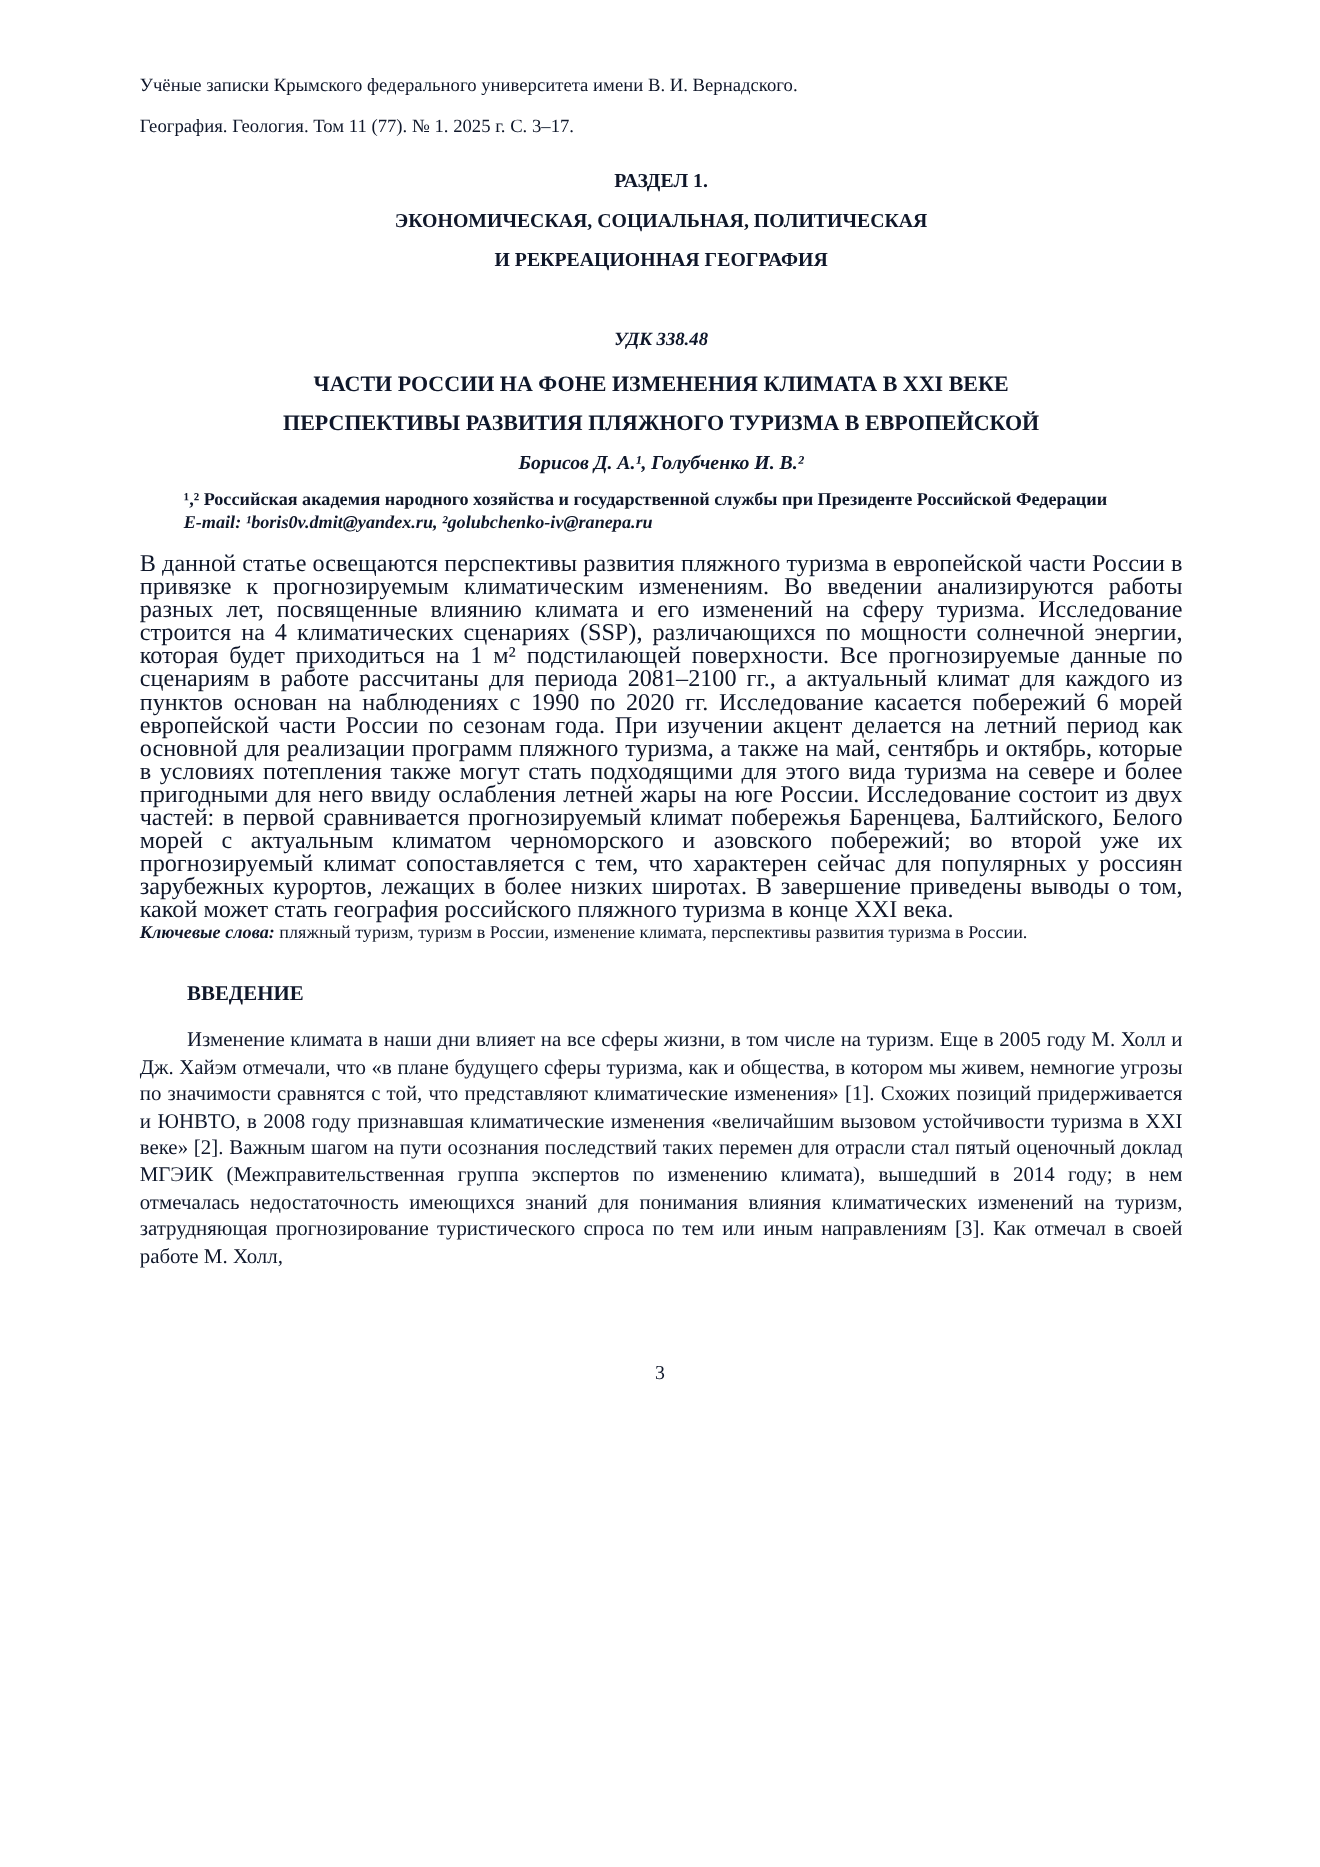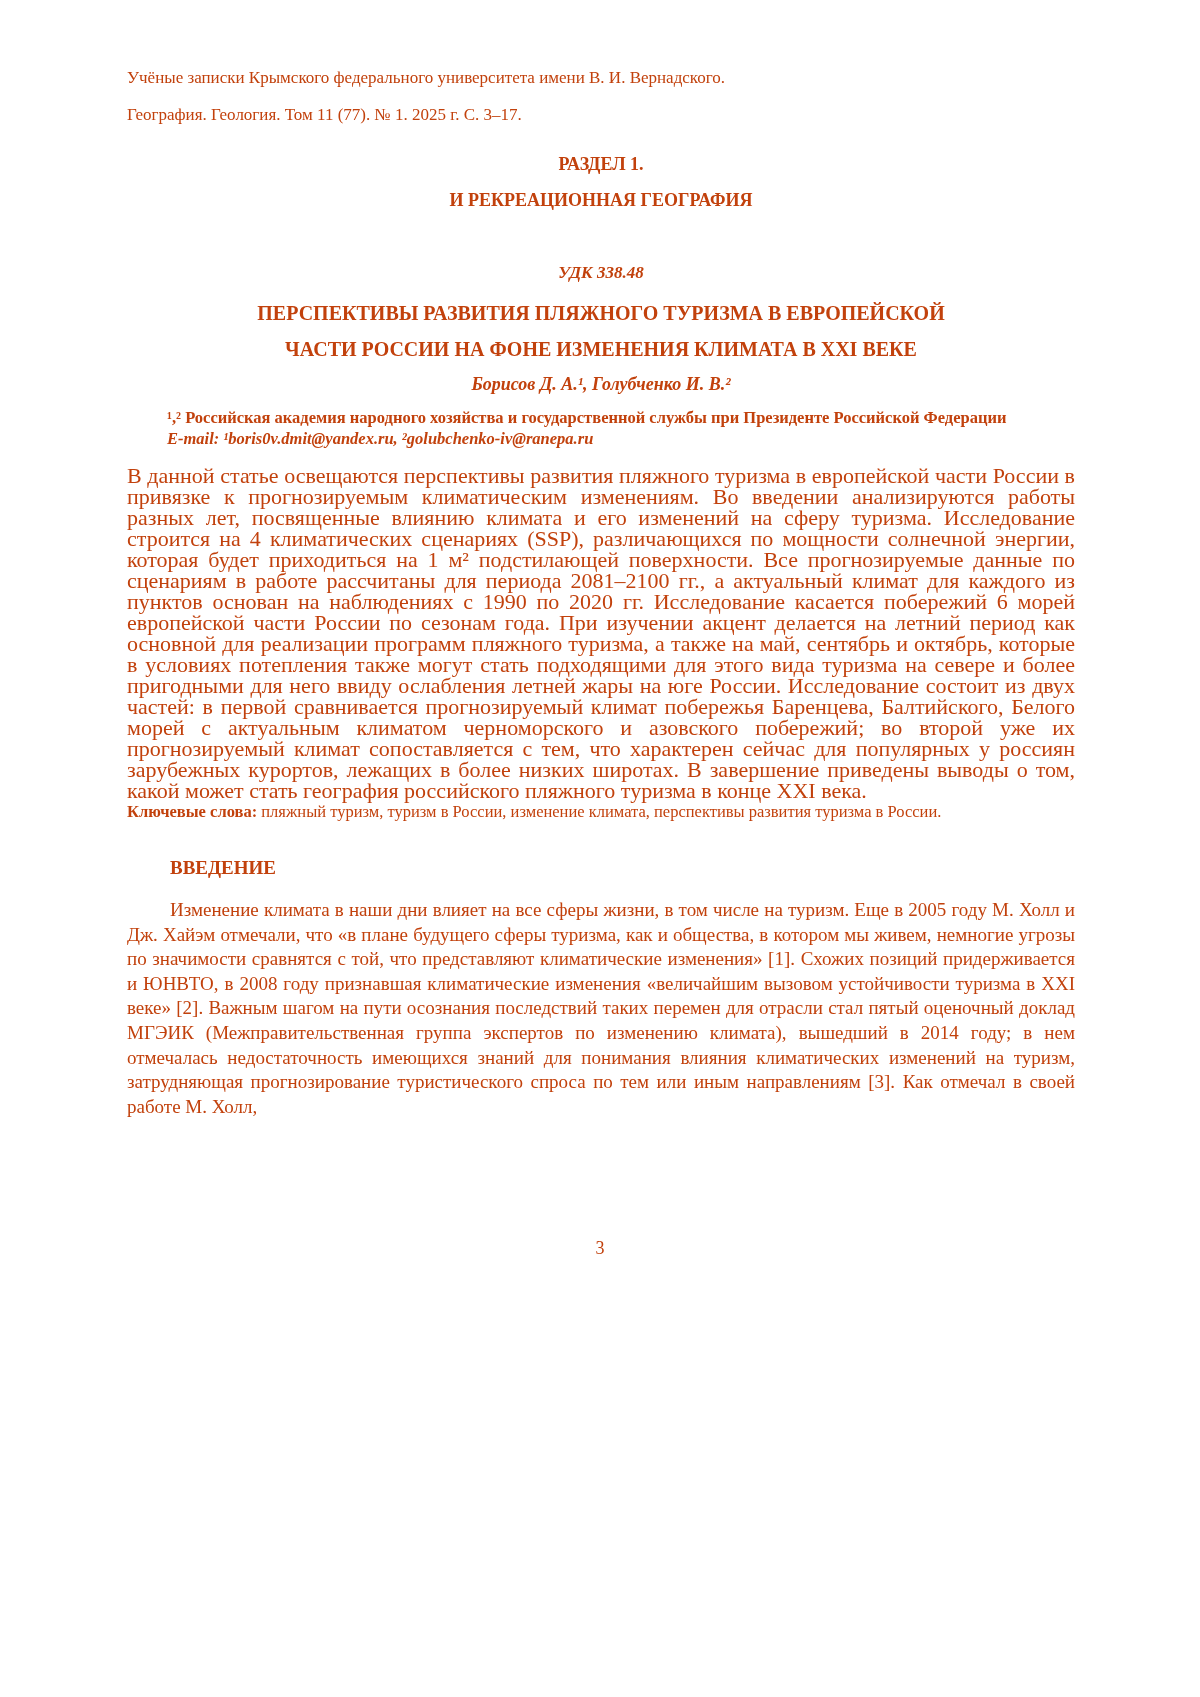--- a/index.html
+++ b/index.html
@@ -6,21 +6,21 @@
     margin: 0;
     padding: 0;
     background: #ffffff;
   }
   .page {
     position: relative;
     width: 1200px;
     height: 1697px;
     background: #ffffff;
     font-family: "Liberation Serif", serif;
-    color: #c2410c;
+    color: #0f172a;
     overflow: hidden;
     box-sizing: border-box;
   }
   .content {
     position: absolute;
     left: 127px;
     top: 68px;
     width: 948px;
   }
   .journal-line {
@@ -87,20 +87,21 @@
     margin: 0;
   }
   .keywords {
     font-size: 16.5px;
     line-height: 21px;
     text-align: justify;
     margin: 0 0 34px 0;
   }
   .keywords .kw-label {
     font-weight: bold;
+    font-style: italic;
   }
   .intro-heading {
     font-size: 19px;
     font-weight: bold;
     padding-left: 43px;
     line-height: 24px;
     margin: 0 0 18px 0;
   }
   .body-paragraph {
     font-size: 19px;
@@ -121,27 +122,28 @@
 </head>
 <body>
 
 <div class="page">
   <div class="content">
 
     <p class="journal-line">Учёные записки Крымского федерального университета имени В. И. Вернадского.</p>
     <p class="journal-line second">География. Геология. Том 11 (77). № 1. 2025 г. С. 3–17.</p>
 
     <div class="section-heading">РАЗДЕЛ 1.</div>
+    <div class="section-heading">ЭКОНОМИЧЕСКАЯ, СОЦИАЛЬНАЯ, ПОЛИТИЧЕСКАЯ</div>
     <div class="section-heading last">И РЕКРЕАЦИОННАЯ ГЕОГРАФИЯ</div>
 
     <p class="udk">УДК 338.48</p>
 
     <h1 class="article-title" style="margin:0;">
+      <span style="display:block;">ЧАСТИ РОССИИ НА ФОНЕ ИЗМЕНЕНИЯ КЛИМАТА В XXI ВЕКЕ</span>
       <span style="display:block;">ПЕРСПЕКТИВЫ РАЗВИТИЯ ПЛЯЖНОГО ТУРИЗМА В ЕВРОПЕЙСКОЙ</span>
-      <span style="display:block;">ЧАСТИ РОССИИ НА ФОНЕ ИЗМЕНЕНИЯ КЛИМАТА В XXI ВЕКЕ</span>
     </h1>
 
     <div class="authors">Борисов Д. А.¹, Голубченко И. В.²</div>
 
     <p class="affiliation">¹,² Российская академия народного хозяйства и государственной службы при Президенте Российской Федерации</p>
     <p class="email-line">E-mail: ¹boris0v.dmit@yandex.ru, ²golubchenko-iv@ranepa.ru</p>
 
     <p class="abstract">В данной статье освещаются перспективы развития пляжного туризма в европейской части России в привязке к прогнозируемым климатическим изменениям. Во введении анализируются работы разных лет, посвященные влиянию климата и его изменений на сферу туризма. Исследование строится на 4 климатических сценариях (SSP), различающихся по мощности солнечной энергии, которая будет приходиться на 1 м² подстилающей поверхности. Все прогнозируемые данные по сценариям в работе рассчитаны для периода 2081–2100 гг., а актуальный климат для каждого из пунктов основан на наблюдениях с 1990 по 2020 гг. Исследование касается побережий 6 морей европейской части России по сезонам года. При изучении акцент делается на летний период как основной для реализации программ пляжного туризма, а также на май, сентябрь и октябрь, которые в условиях потепления также могут стать подходящими для этого вида туризма на севере и более пригодными для него ввиду ослабления летней жары на юге России. Исследование состоит из двух частей: в первой сравнивается прогнозируемый климат побережья Баренцева, Балтийского, Белого морей с актуальным климатом черноморского и азовского побережий; во второй уже их прогнозируемый климат сопоставляется с тем, что характерен сейчас для популярных у россиян зарубежных курортов, лежащих в более низких широтах. В завершение приведены выводы о том, какой может стать география российского пляжного туризма в конце XXI века.</p>
 
     <p class="keywords">

